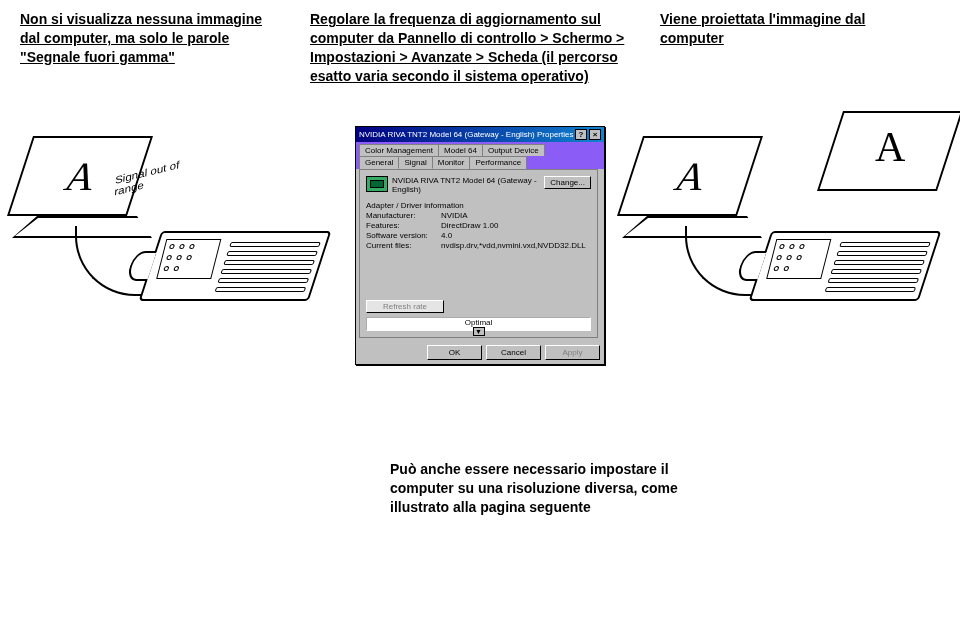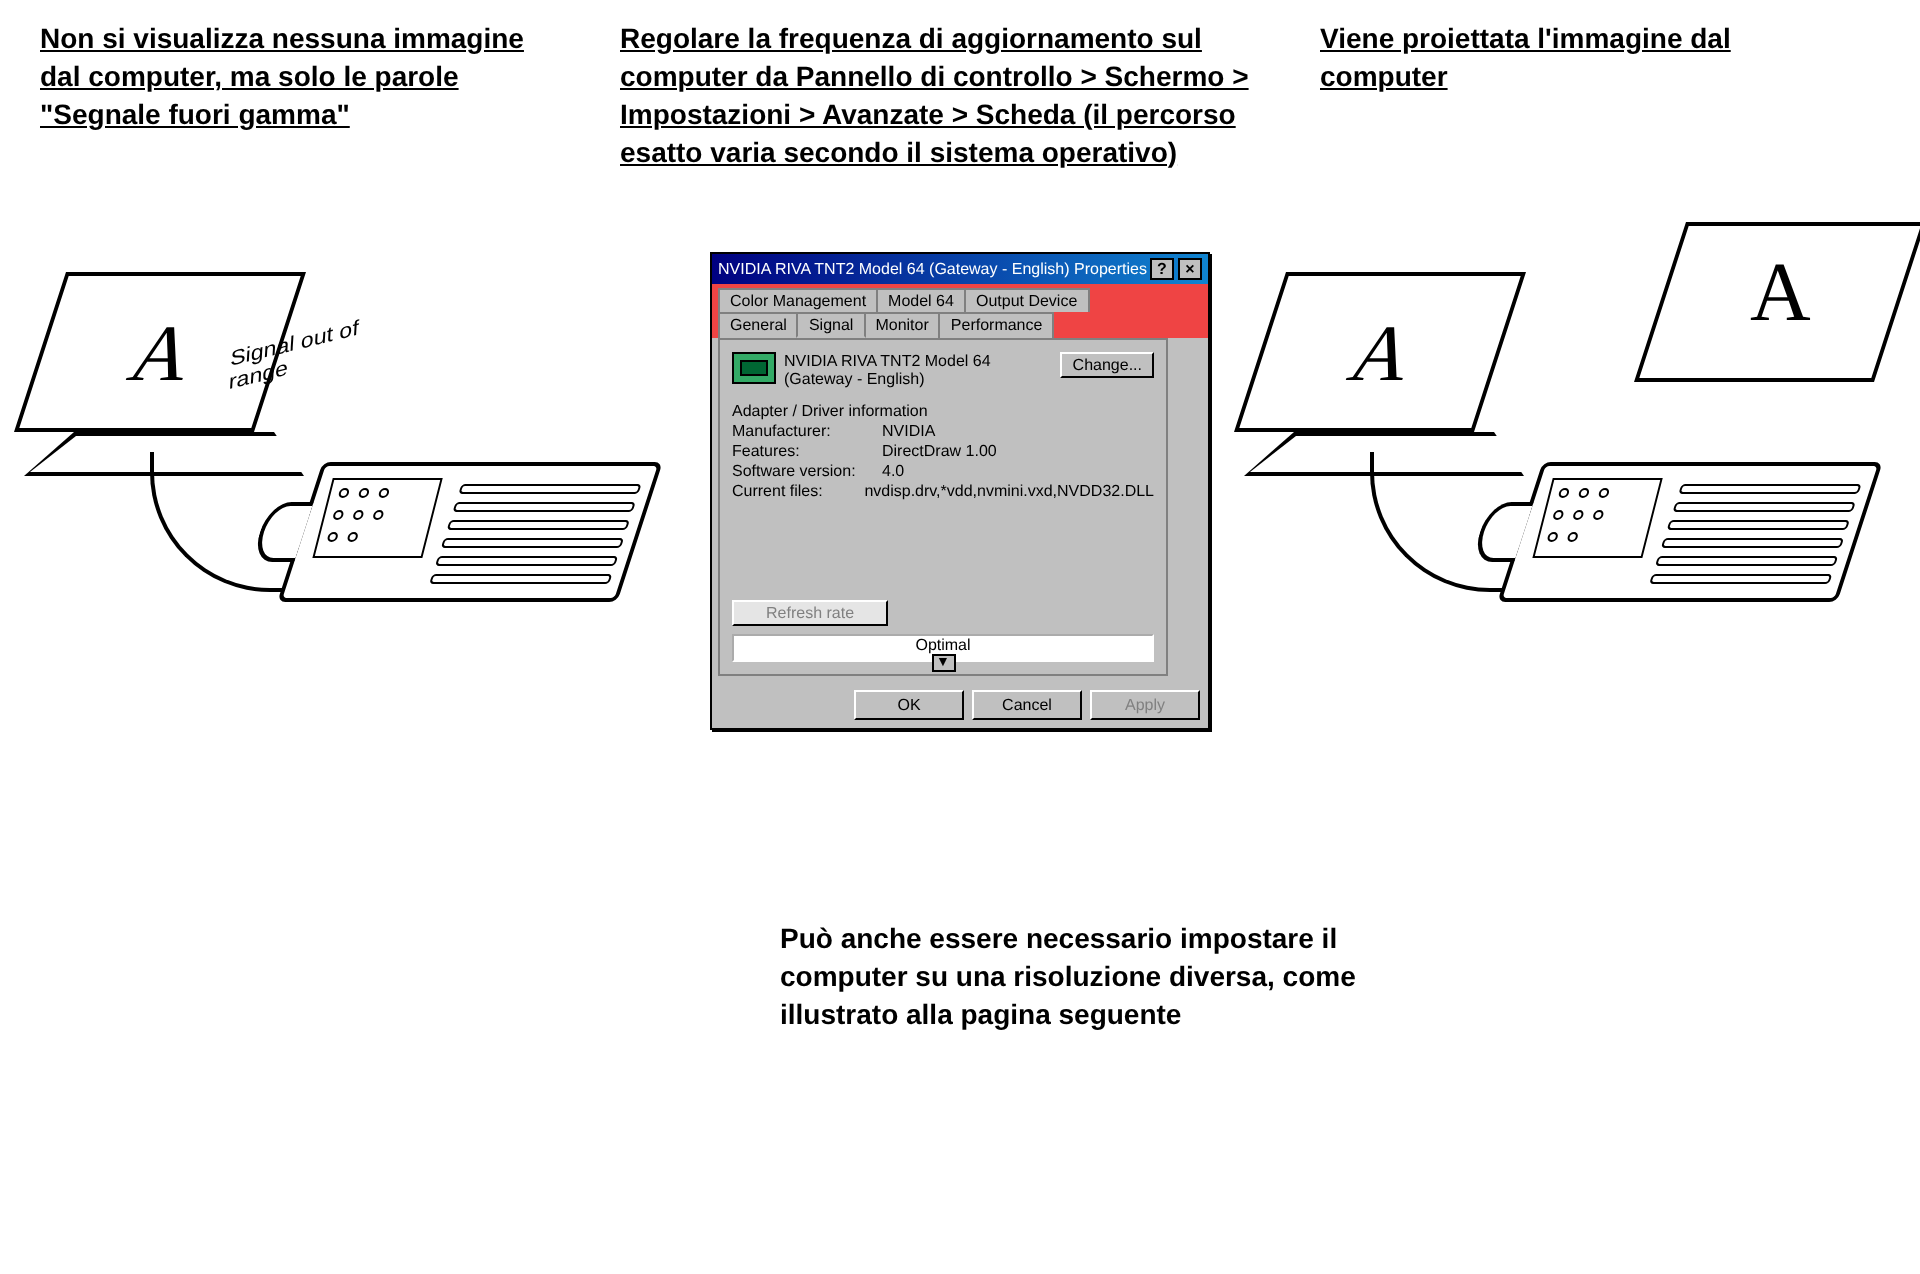--- a/index.html
+++ b/index.html
@@ -160,31 +160,31 @@
     display:flex;align-items:center;justify-content:space-between;
     padding:0 3px;
   }
   .dialog .titlebar .btns{display:flex;gap:2px}
   .dialog .titlebar .btns span{
     width:12px;height:11px;background:#c0c0c0;border:1px solid #000;
     display:inline-flex;align-items:center;justify-content:center;font-size:8px;font-weight:bold;color:#000;
   }
   .dialog .tabs{
     display:flex;flex-wrap:wrap;
-    background:#ef4444;
+    background:#8b5cf6;
     padding:2px 3px 0 3px;
   }
   .dialog .tabs .tab{
     border:1px solid #808080;border-bottom:none;
     padding:1px 5px;margin-right:-1px;background:#c0c0c0;
   }
   .dialog .tabs .tab.active{background:#c0c0c0;border-bottom:1px solid #c0c0c0;position:relative;z-index:2;}
   .dialog .tabs .row{display:flex;width:100%;}
   .dialog .body{
-    border:1px solid #808080;margin:0 20px 3px 3px;padding:6px;background:#c0c0c0;
+    border:1px solid #808080;margin:0 6px 3px 3px;padding:6px;background:#c0c0c0;
   }
   .dialog .driverline{display:flex;align-items:flex-start;gap:4px;margin-bottom:6px;}
   .dialog .chipicon{width:22px;height:16px;background:#3a6;border:1px solid #000;position:relative;flex:none;}
   .dialog .chipicon::before{content:"";position:absolute;inset:3px;background:#063;border:1px solid #000;}
   .dialog .drivername{flex:1;line-height:1.2;}
   .dialog .change-btn{
     border:1px solid #000;border-top-color:#fff;border-left-color:#fff;
     background:#c0c0c0;padding:1px 5px;white-space:nowrap;
   }
   .dialog .kv{display:flex;margin:1px 0;}

